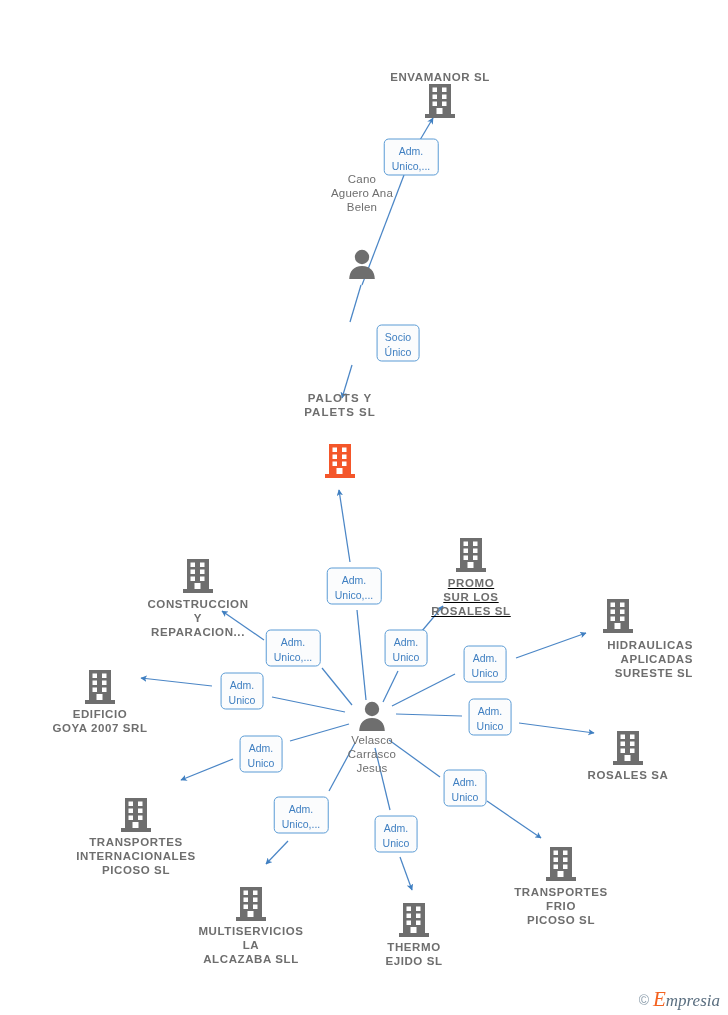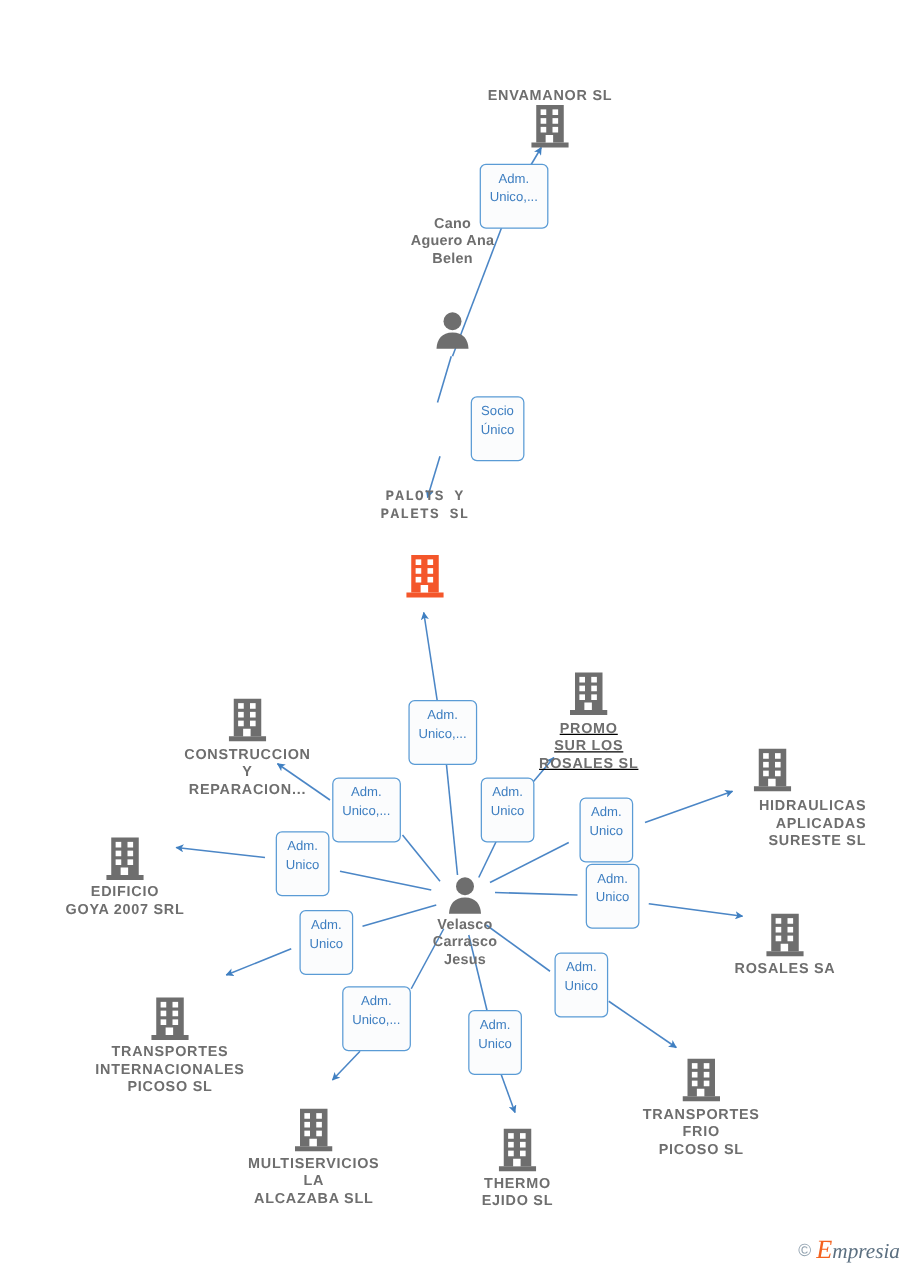--- a/index.html
+++ b/index.html
@@ -36,44 +36,43 @@
     line-height: 14px;
     color: #6e6e6e;
     letter-spacing: 0.3px;
     white-space: pre-line;
   }
   .node-label.company {
     font-weight: bold;
     letter-spacing: 0.6px;
   }
   .node-label.person {
-    font-weight: bold;
+    font-weight: normal;
     letter-spacing: 0.2px;
   }
   .node-label.focus {
     font-weight: bold;
     letter-spacing: 1px;
-    font-family: Liberation Mono, monospace;
   }
   .icon-wrap {
     display: block;
     line-height: 0;
   }
   .icon-wrap svg { display: inline-block; }
   .edge-label {
     position: absolute;
     transform: translate(-50%, -50%);
     background: #fbfcfd;
     border: 1.3px solid #5a9bd5;
     border-radius: 5px;
     color: #3f7fc1;
     font-size: 10.5px;
     line-height: 15px;
     text-align: center;
-    padding: 4px 7px 16px 7px;
+    padding: 4px 7px 1px 7px;
     white-space: pre-line;
     box-sizing: border-box;
   }
   #watermark {
     position: absolute;
     right: 8px;
     bottom: 6px;
     display: flex;
     align-items: center;
     gap: 4px;

